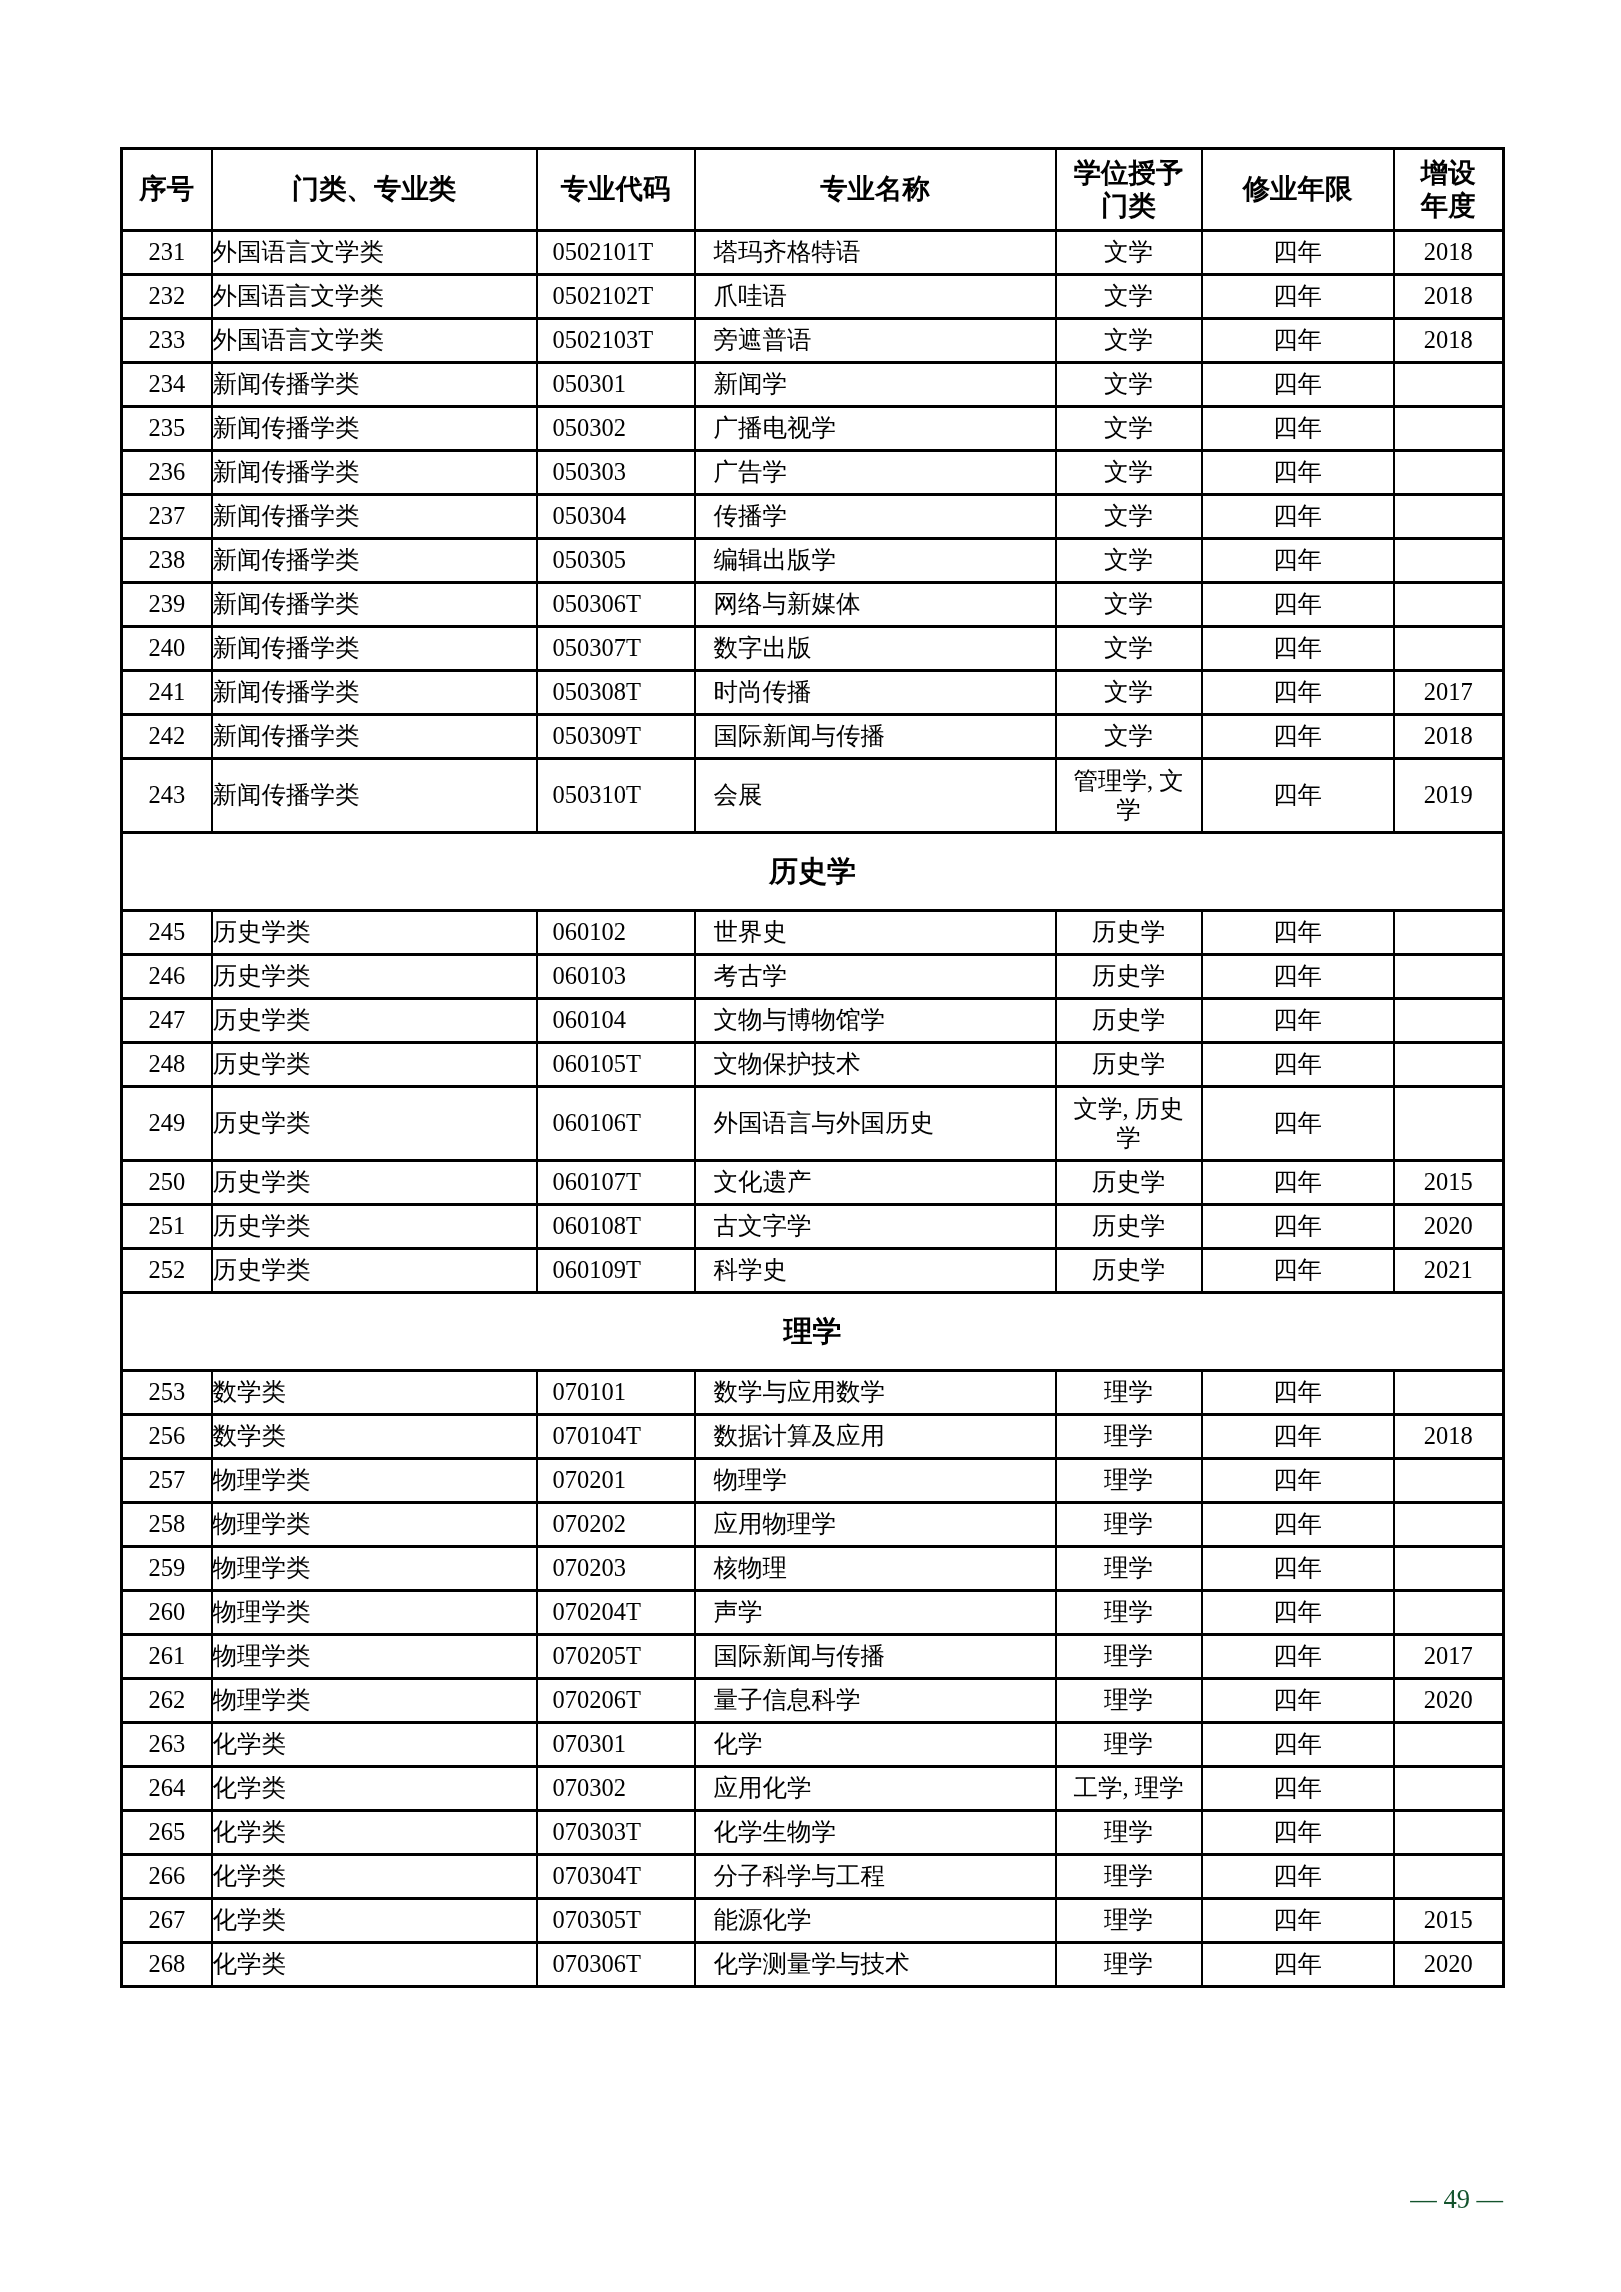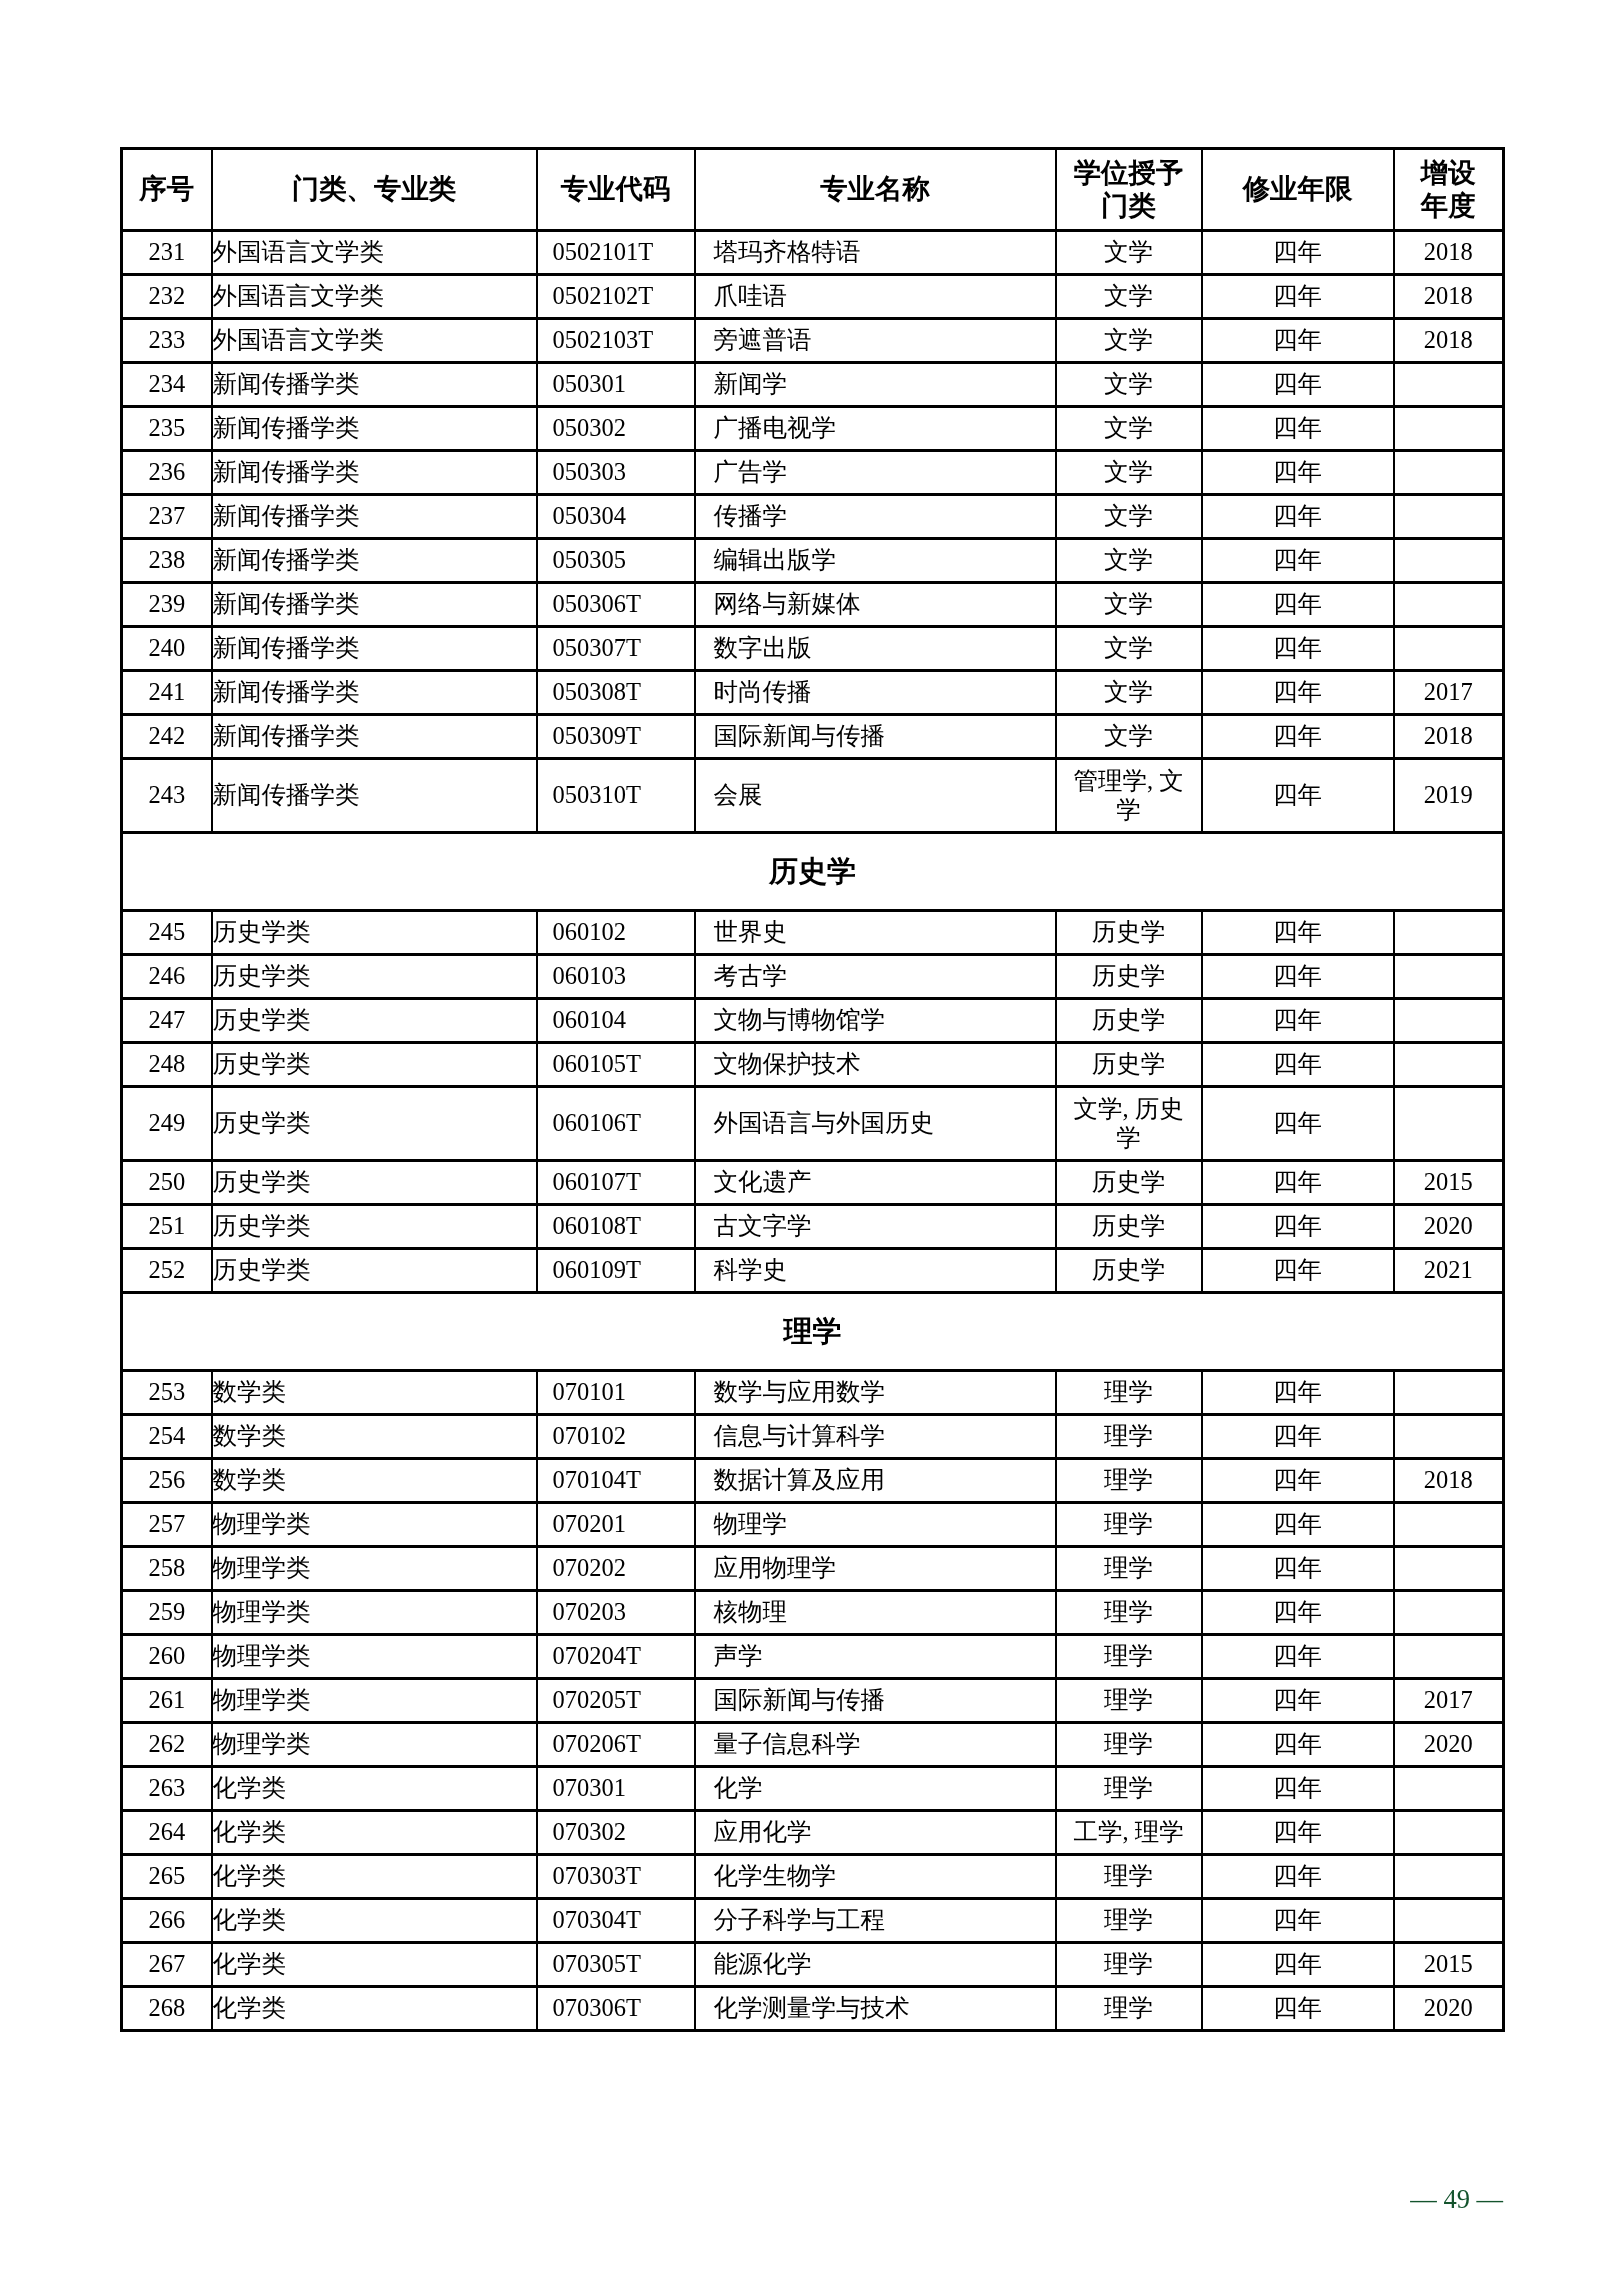--- a/index.html
+++ b/index.html
@@ -307,29 +307,20 @@
         <tr class="data-row">
           <td class="c-no">253</td>
           <td class="c-category">数学类</td>
           <td class="c-code">070101</td>
           <td class="c-name">数学与应用数学</td>
           <td class="c-degree">理学</td>
           <td class="c-years">四年</td>
           <td class="c-year"></td>
         </tr>
         <tr class="data-row">
-          <td class="c-no">254</td>
-          <td class="c-category">数学类</td>
-          <td class="c-code">070102</td>
-          <td class="c-name">信息与计算科学</td>
-          <td class="c-degree">理学</td>
-          <td class="c-years">四年</td>
-          <td class="c-year"></td>
-        </tr>
-        <tr class="data-row">
           <td class="c-no">256</td>
           <td class="c-category">数学类</td>
           <td class="c-code">070104T</td>
           <td class="c-name">数据计算及应用</td>
           <td class="c-degree">理学</td>
           <td class="c-years">四年</td>
           <td class="c-year">2018</td>
         </tr>
         <tr class="data-row">
           <td class="c-no">257</td>

